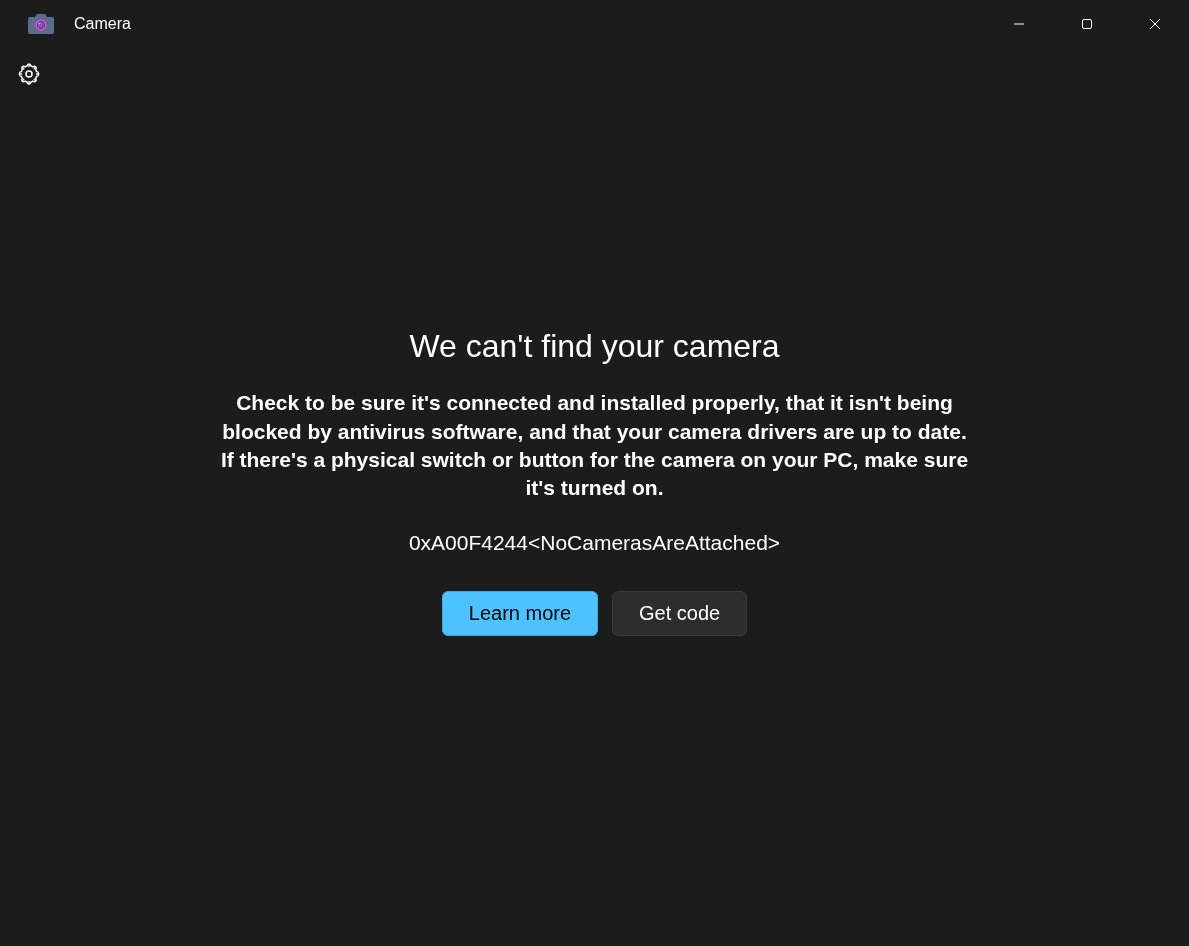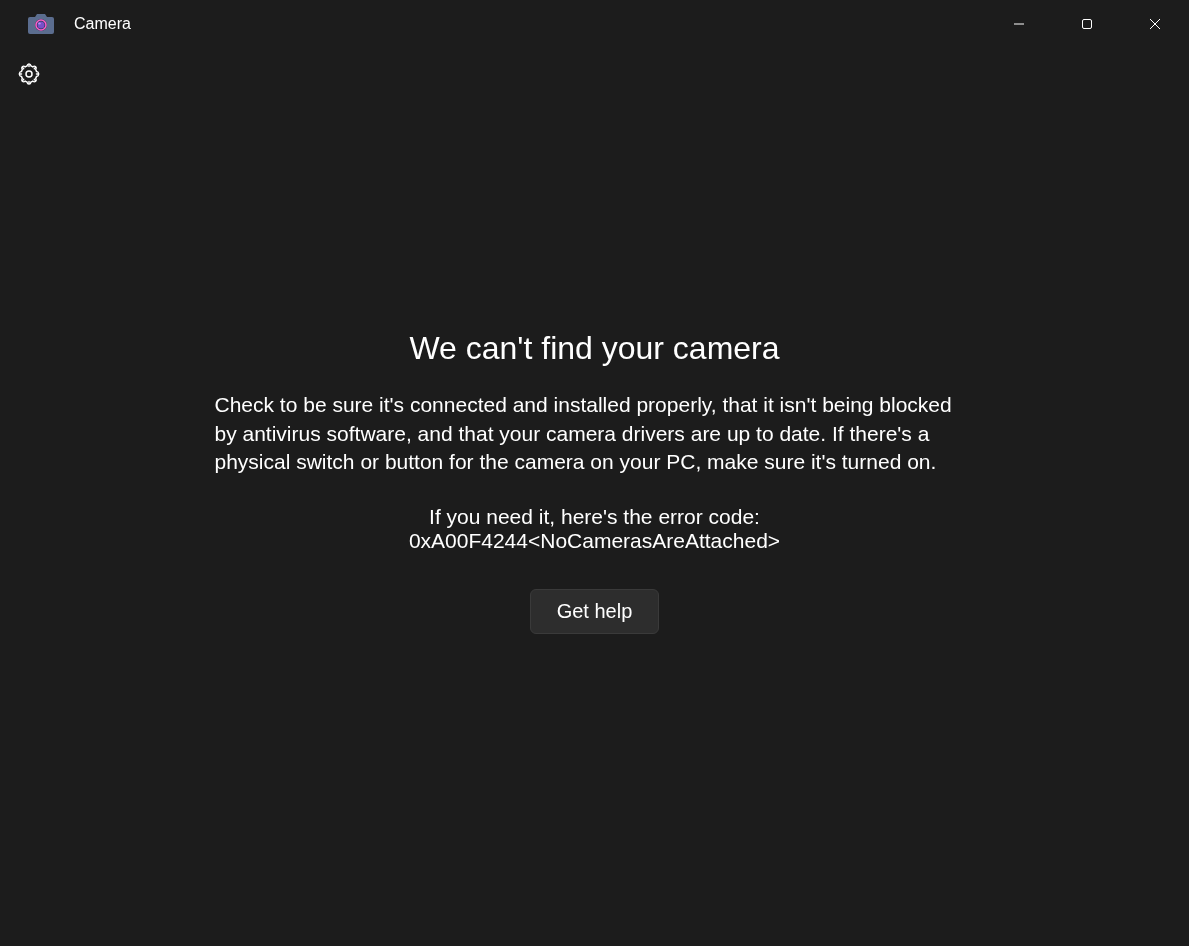--- a/index.html
+++ b/index.html
@@ -84,22 +84,23 @@
       margin-top: -30px;
     }
     .error-heading {
       font-size: 32px;
       font-weight: 400;
       margin-bottom: 24px;
       text-align: center;
     }
     .error-description {
       font-size: 21px;
-      font-weight: 400;
+      font-weight: 700;
       line-height: 1.35;
+      text-align: center;
       max-width: 760px;
       margin-bottom: 28px;
     }
     .error-code-intro {
       font-size: 21px;
       font-weight: 400;
       text-align: center;
     }
     .error-code {
       font-size: 21px;
@@ -173,18 +174,18 @@
       <circle cx="12" cy="12" r="3" stroke-width="1.5"></circle>
       <path d="M12 2.5 L12 4.5 M12 19.5 L12 21.5 M21.5 12 L19.5 12 M4.5 12 L2.5 12 M18.7 5.3 L17.3 6.7 M6.7 17.3 L5.3 18.7 M18.7 18.7 L17.3 17.3 M6.7 6.7 L5.3 5.3" stroke-width="1.5" stroke-linecap="round"></path>
       <path d="M12 2 C 10.5 2 10.5 2 10 4 C 9 4.3 9 4.3 8.2 4.8 C 6.5 3.8 6.5 3.8 5.4 4.9 C 4.3 6 4.3 6 5.3 7.7 C 4.8 8.5 4.8 8.5 4.5 9.5 C 2.5 10 2.5 10 2.5 11.5 L 2.5 12.5 C 2.5 14 2.5 14 4.5 14.5 C 4.8 15.5 4.8 15.5 5.3 16.3 C 4.3 18 4.3 18 5.4 19.1 C 6.5 20.2 6.5 20.2 8.2 19.2 C 9 19.7 9 19.7 10 20 C 10.5 22 10.5 22 12 22 C 13.5 22 13.5 22 14 20 C 15 19.7 15 19.7 15.8 19.2 C 17.5 20.2 17.5 20.2 18.6 19.1 C 19.7 18 19.7 18 18.7 16.3 C 19.2 15.5 19.2 15.5 19.5 14.5 C 21.5 14 21.5 14 21.5 12.5 L 21.5 11.5 C 21.5 10 21.5 10 19.5 9.5 C 19.2 8.5 19.2 8.5 18.7 7.7 C 19.7 6 19.7 6 18.6 4.9 C 17.5 3.8 17.5 3.8 15.8 4.8 C 15 4.3 15 4.3 14 4 C 13.5 2 13.5 2 12 2 Z" stroke-width="1.5" fill="none"></path>
     </svg>
   </div>
 </div>
 
 <div class="content">
   <h1 class="error-heading">We can't find your camera</h1>
   <p class="error-description">Check to be sure it's connected and installed properly, that it isn't being blocked by antivirus software, and that your camera drivers are up to date. If there's a physical switch or button for the camera on your PC, make sure it's turned on.</p>
-  <p class="error-code-intro">If you need it, here's the error code:</p>
   <p class="error-code">0xA00F4244&lt;NoCamerasAreAttached&gt;</p>
   <div class="button-row">
-    <button class="btn btn-secondary">Get help</button>
+    <button class="btn btn-primary">Learn more</button>
+    <button class="btn btn-secondary">Get code</button>
   </div>
 </div>
 
 </body></html>

